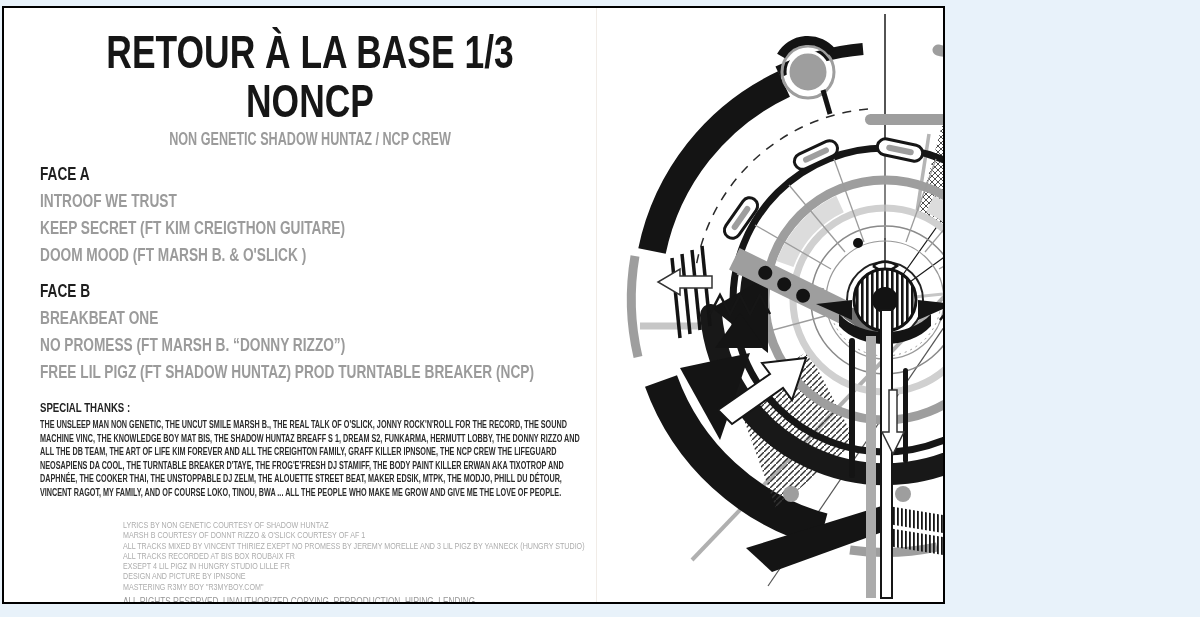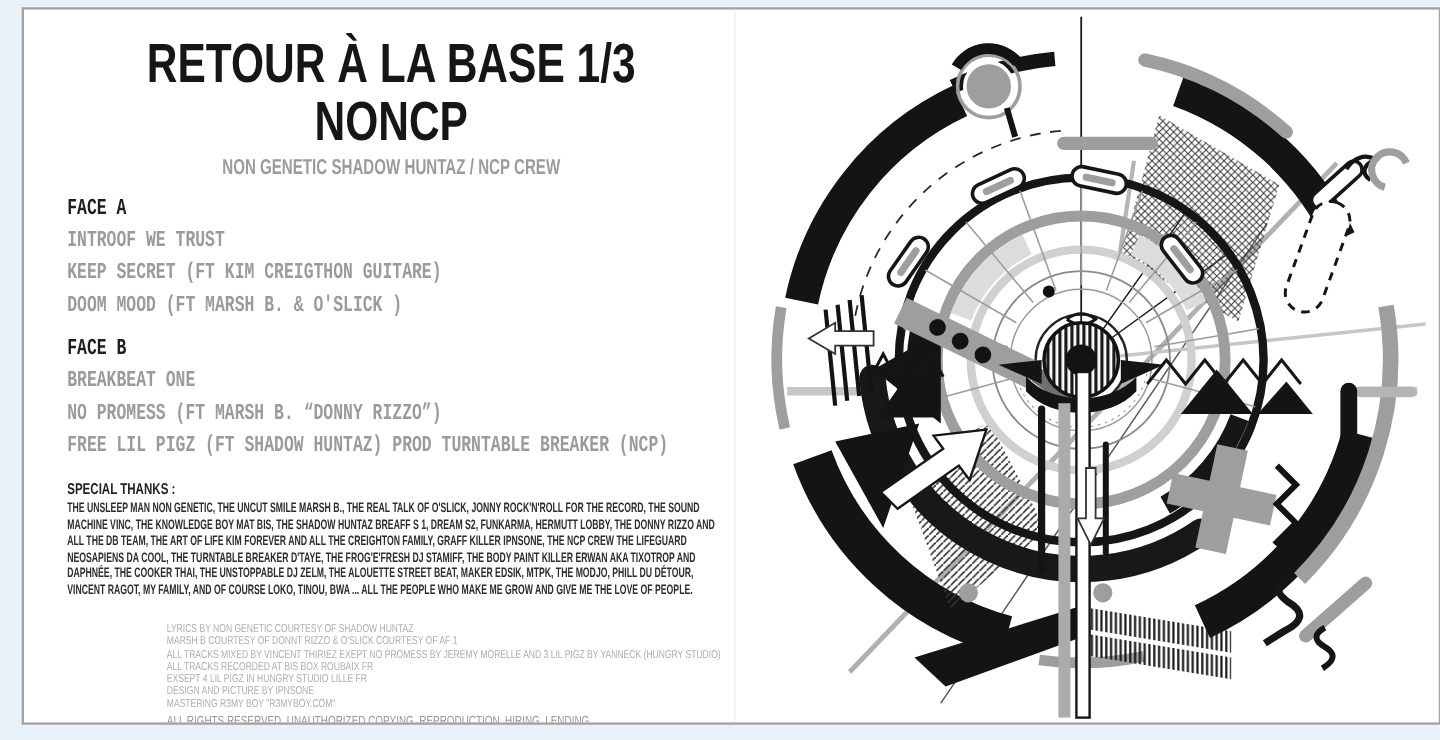--- a/index.html
+++ b/index.html
@@ -3,35 +3,35 @@
 <meta charset="utf-8">
 <style>
   html,body{margin:0;padding:0;}
   body{
     width:1200px;height:617px;position:relative;overflow:hidden;
     background:#e8f2fa;
     font-family:"Liberation Sans","DejaVu Sans",sans-serif;
     -webkit-font-smoothing:antialiased;
   }
   .sheet{
-    position:absolute;left:18px;top:6px;width:1183px;height:598px;
-    background:#ffffff;border:2px solid #a3a3a3;box-sizing:border-box;overflow:hidden;
+    position:absolute;left:2px;top:6px;width:943px;height:598px;
+    background:#ffffff;border:2px solid #000000;box-sizing:border-box;overflow:hidden;
   }
   .fold-line{position:absolute;left:592px;top:0;width:1px;height:100%;background:#f1ece7;}
   .back-link{
     position:absolute;left:563px;top:8px;font-size:11px;color:#e22d95;cursor:pointer;
   }
   
   .left-panel{position:absolute;left:30px;top:0;width:552px;height:100%;}
   .title-block{position:absolute;left:0;top:20px;width:552px;text-align:center;color:#161616;}
   .title-line{font-size:46px;font-weight:700;line-height:49px;white-space:nowrap;
     transform:scaleX(.77);transform-origin:50% 50%;letter-spacing:0px;}
   .subtitle{margin-top:3px;font-size:18px;font-weight:700;color:#9b9b9b;white-space:nowrap;
     transform:scaleX(.70);transform-origin:50% 50%;}
-  .side-block{position:absolute;left:6px;font-family:Liberation Mono, monospace;}
+  .side-block{position:absolute;left:6px;}
   .side-a{top:152px;}
   .side-b{top:269px;}
   .side-heading{font-size:19px;font-weight:700;color:#1e1e1e;line-height:27px;white-space:nowrap;
     transform:scaleX(.72);transform-origin:0 50%;}
   .track-line{font-size:19px;font-weight:700;color:#9b9b9b;line-height:27px;white-space:nowrap;
     transform:scaleX(.72);transform-origin:0 50%;}
   .thanks-heading{position:absolute;left:6px;top:392px;font-size:13px;font-weight:700;color:#222;
     white-space:nowrap;transform:scaleX(.74);transform-origin:0 50%;}
   .thanks-body{position:absolute;left:6px;top:410px;width:865px;font-size:11.4px;font-weight:700;
     color:#2c2c2c;line-height:13.6px;transform:scaleX(.635);transform-origin:0 0;

